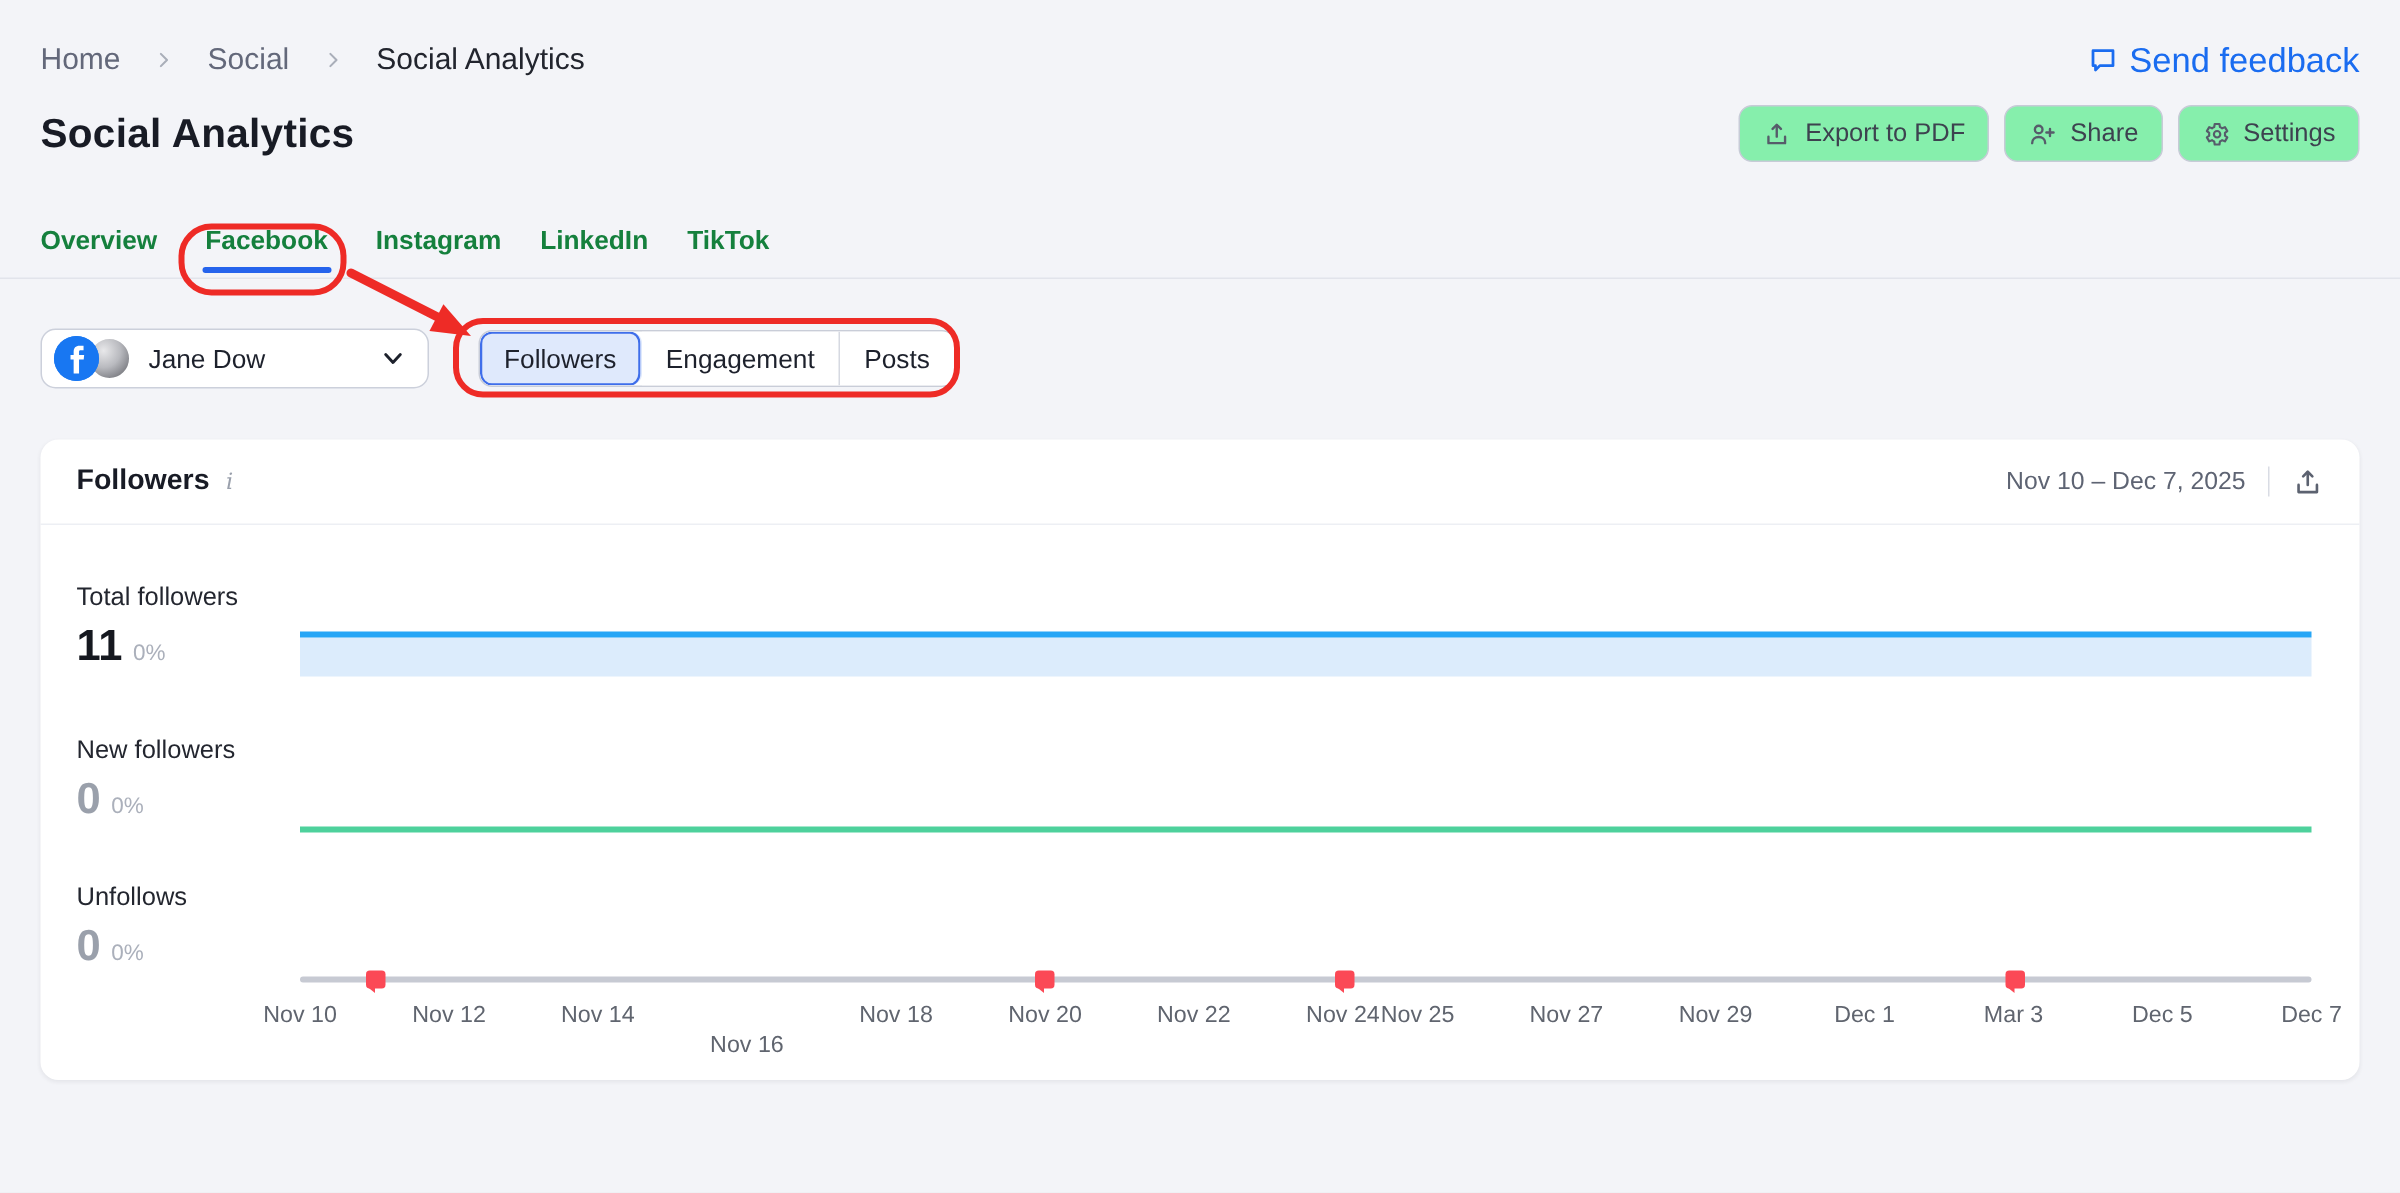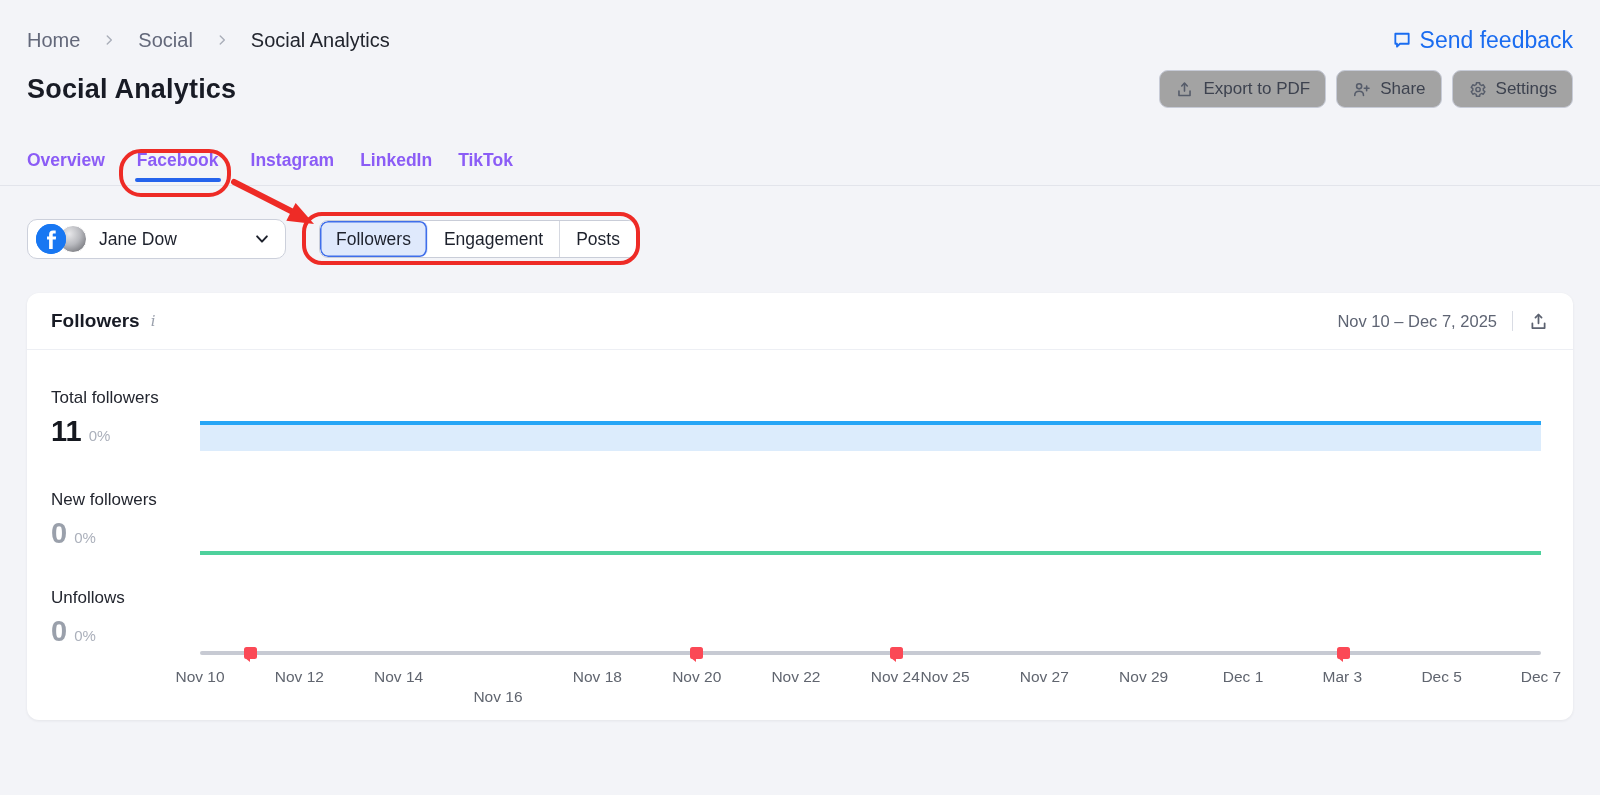--- a/index.html
+++ b/index.html
@@ -20,29 +20,29 @@
   .feedback { display:flex; align-items:center; gap:8px; color:#1a6cf0; font-size:23px;
               font-weight:500; cursor:pointer; }
 
   
   .titlebar { position:absolute; left:27px; right:27px; top:68px; height:42px;
               display:flex; align-items:center; justify-content:space-between; }
   .page-title { font-size:27px; font-weight:700; color:#181b25; letter-spacing:.2px; }
   .actions { display:flex; gap:10px; }
   .btn-gray {
     display:flex; align-items:center; gap:9px; height:38px; padding:0 15px;
-    background:#a3a3a3; border:1px solid #c7cbd7; border-radius:9px;
+    background:#86efac; border:1px solid #c7cbd7; border-radius:9px;
     font-size:17px; color:#3d424f; cursor:pointer;
   }
   .btn-gray .ic { color:#565c6a; }
 
   
   .tabs-rule { position:absolute; left:0; right:0; top:185px; border-top:1px solid #e2e4eb; }
   .tabs { position:absolute; left:27px; top:150px; display:flex; gap:26px; }
-  .tab { font-size:17.5px; font-weight:600; color:#8b5cf6; padding-bottom:11px;
+  .tab { font-size:17.5px; font-weight:600; color:#15803d; padding-bottom:11px;
          cursor:pointer; position:relative; }
   .tab.active { padding-left:4px; padding-right:4px; margin:0 2px; }
   .tab.active::after { content:""; position:absolute; left:2px; right:2px; bottom:0;
          height:4px; border-radius:2px; background:#2563ec; }
 
   
   .controls { position:absolute; left:27px; right:27px; top:219px; height:40px;
               display:flex; align-items:center; }
   .profile-select {
     display:flex; align-items:center; width:259px; height:40px; padding:0 14px 0 8px;

